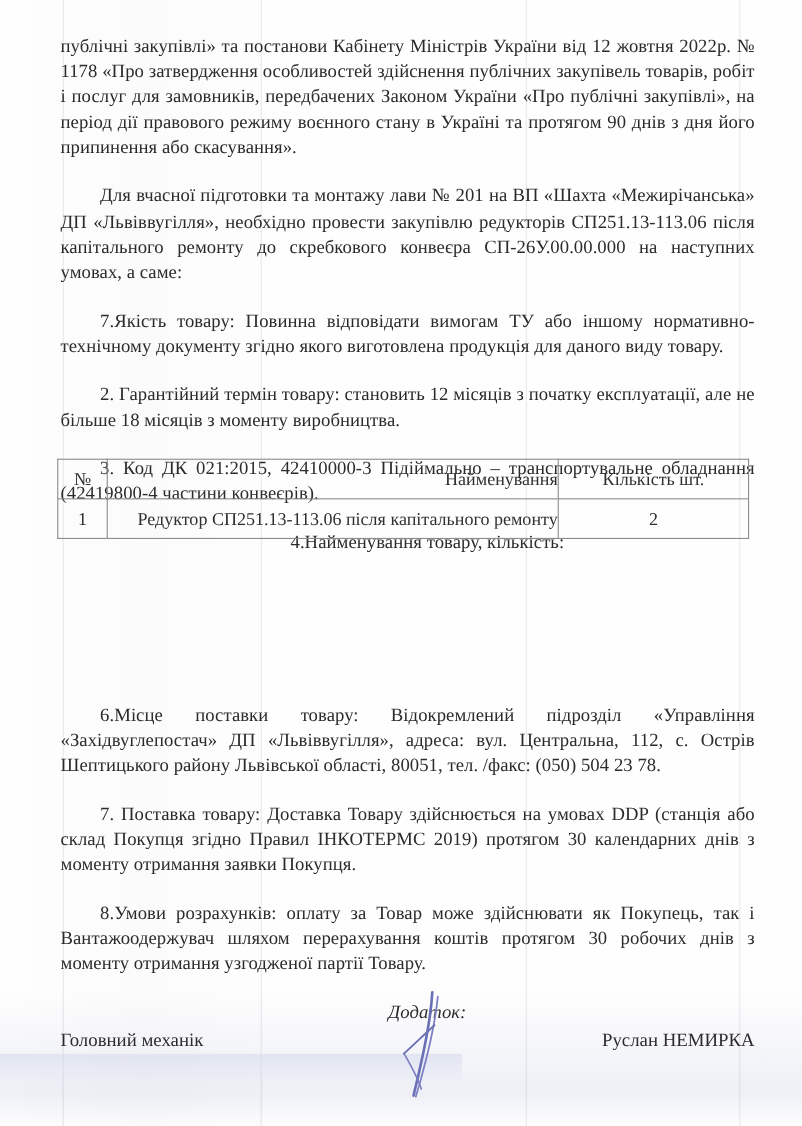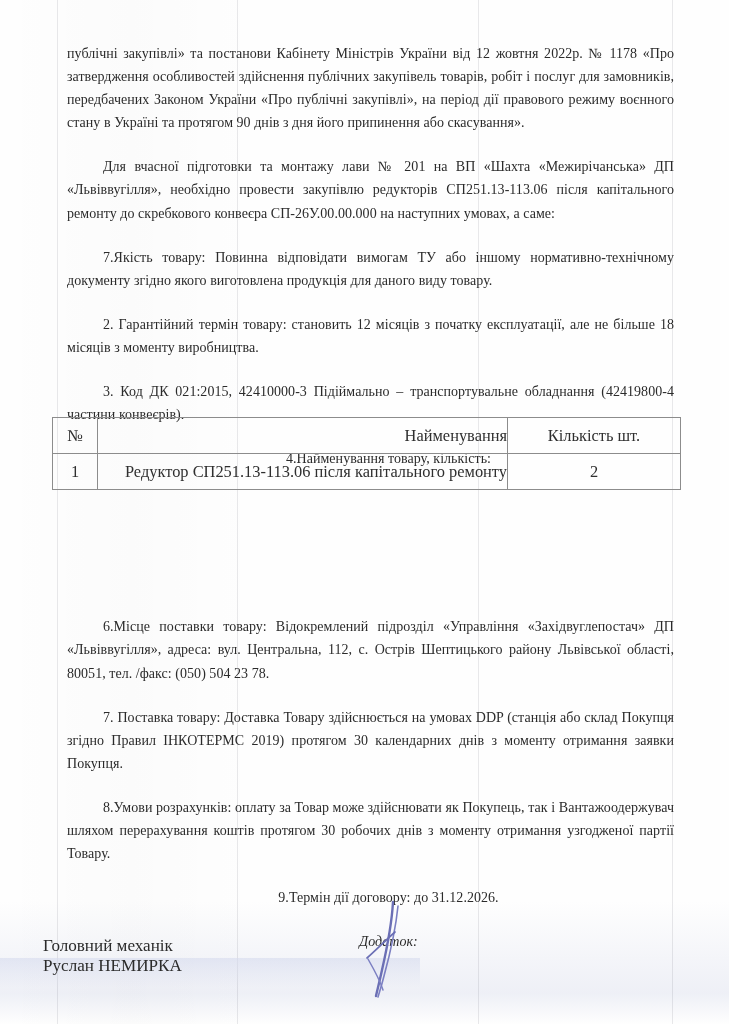--- a/index.html
+++ b/index.html
@@ -50,22 +50,22 @@
   }
 
   
   .content {
     position: absolute;
     left: 55px;
     top: 30px;
     width: 631px;
   }
   p.para {
-    margin: 12px;
-    font-size: 14px;
+    margin: 0;
+    font-size: 17px;
     line-height: 23.1px;
     text-align: justify;
     text-justify: inter-word;
     letter-spacing: 0.04px;
   }
   p.para.indent { text-indent: 36px; }
   p.gap-1 { margin-top: 21px; }
   p.left  { text-align: center; }
   .italic { font-style: italic; }
 
@@ -86,28 +86,27 @@
   }
   .goods-table tr { height: 36px; }
   .th-no, .td-no          { width: 44px;  text-align: center; }
   .th-name                { text-align: right; }
   .td-name                { text-align: right; padding-left: 10px; }
   .th-qty, .td-qty        { width: 172px; text-align: center; }
 
   
   .sig-row {
     position: absolute;
-    left: 43px;
+    left: 55px;
     top: 936px;
     width: 631px;
     display: flex;
     justify-content: space-between;
     align-items: baseline;
     font-size: 17.1px;
-    flex-direction: column;
   }
   .sig-mark {
     position: absolute;
     left: 360px;
     top: 896px;
     width: 60px;
     height: 105px;
     pointer-events: none;
   }
 </style>
@@ -139,21 +138,20 @@
 
     <div style="height:112px"></div>
 
 
     <p class="para indent gap-1">6.Місце поставки товару: Відокремлений підрозділ «Управління «Західвуглепостач»  ДП «Львіввугілля», адреса: вул. Центральна, 112, с. Острів Шептицького району Львівської області, 80051, тел. /факс: (050) 504 23 78.</p>
 
     <p class="para indent gap-1">7. Поставка товару: Доставка Товару здійснюється на умовах DDP (станція або склад Покупця згідно Правил ІНКОТЕРМС 2019) протягом  30 календарних днів  з моменту отримання заявки Покупця.</p>
 
     <p class="para indent gap-1">8.Умови розрахунків: оплату за Товар може здійснювати як Покупець, так і Вантажоодержувач шляхом перерахування коштів протягом 30 робочих днів з моменту отримання узгодженої партії Товару.</p>
 
-    <p class="para indent gap-1 left">9.Термін дії договору:  до 31.12.2026.</p>
 
     <p class="para indent gap-1 left italic">Додаток:</p>
 
   </div>
 
   <table class="goods-table">
     <thead>
       <tr>
         <th class="th-no">№</th>
         <th class="th-name">Найменування</th>

